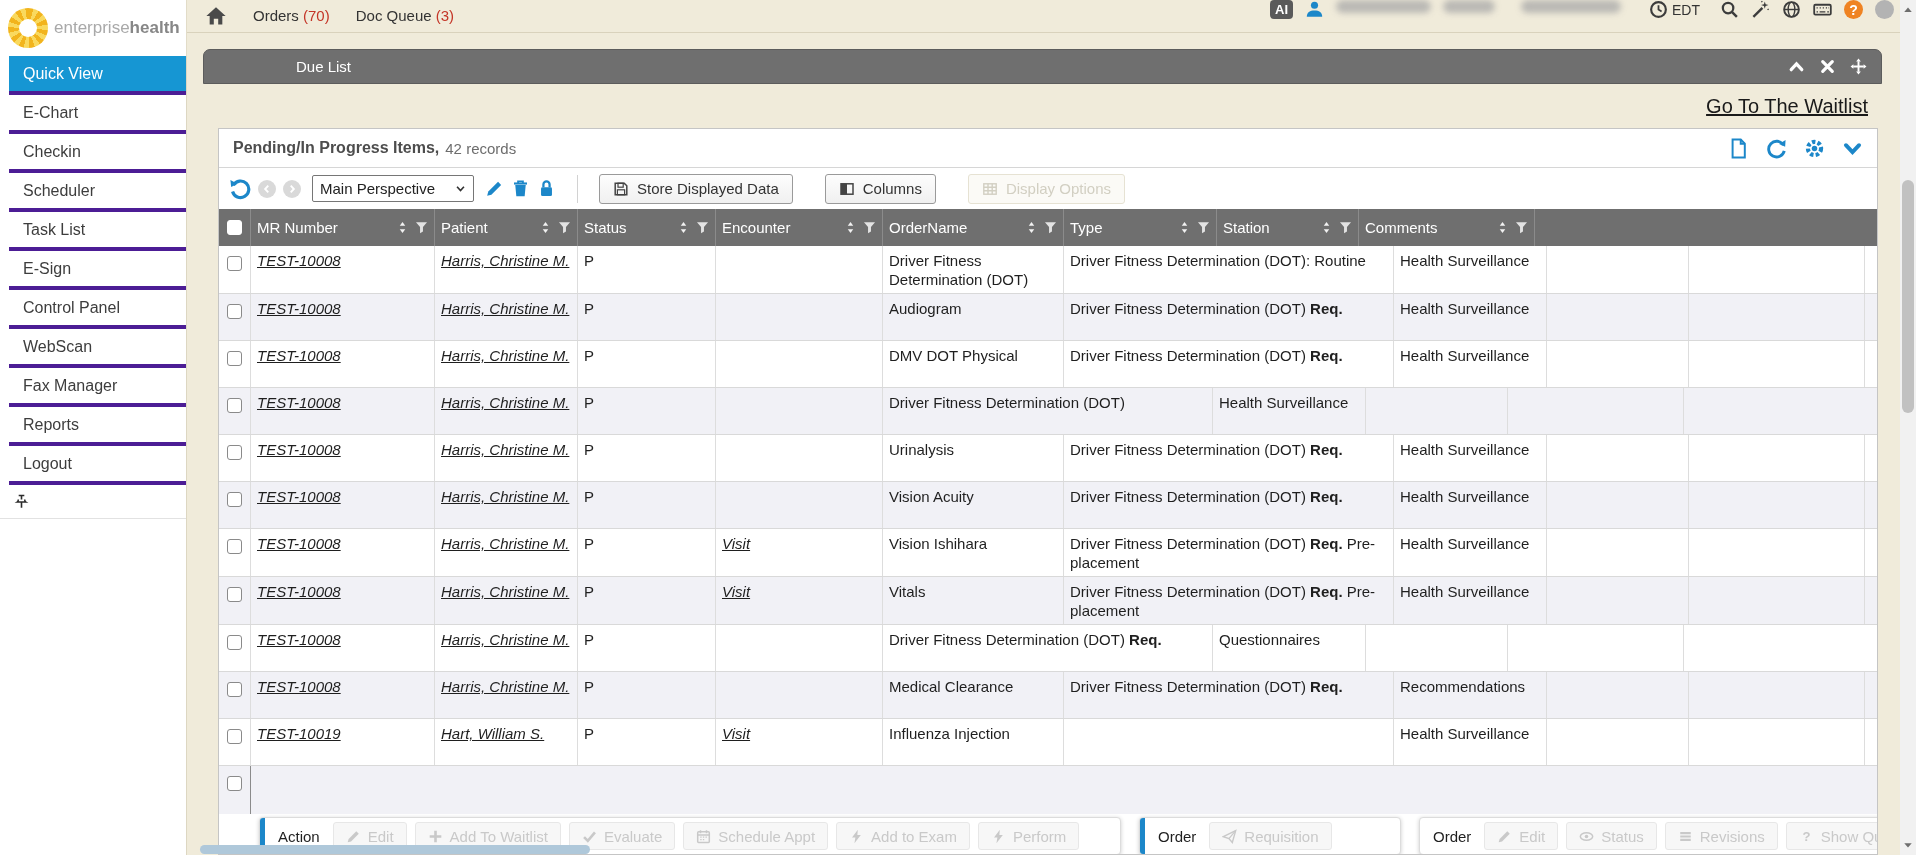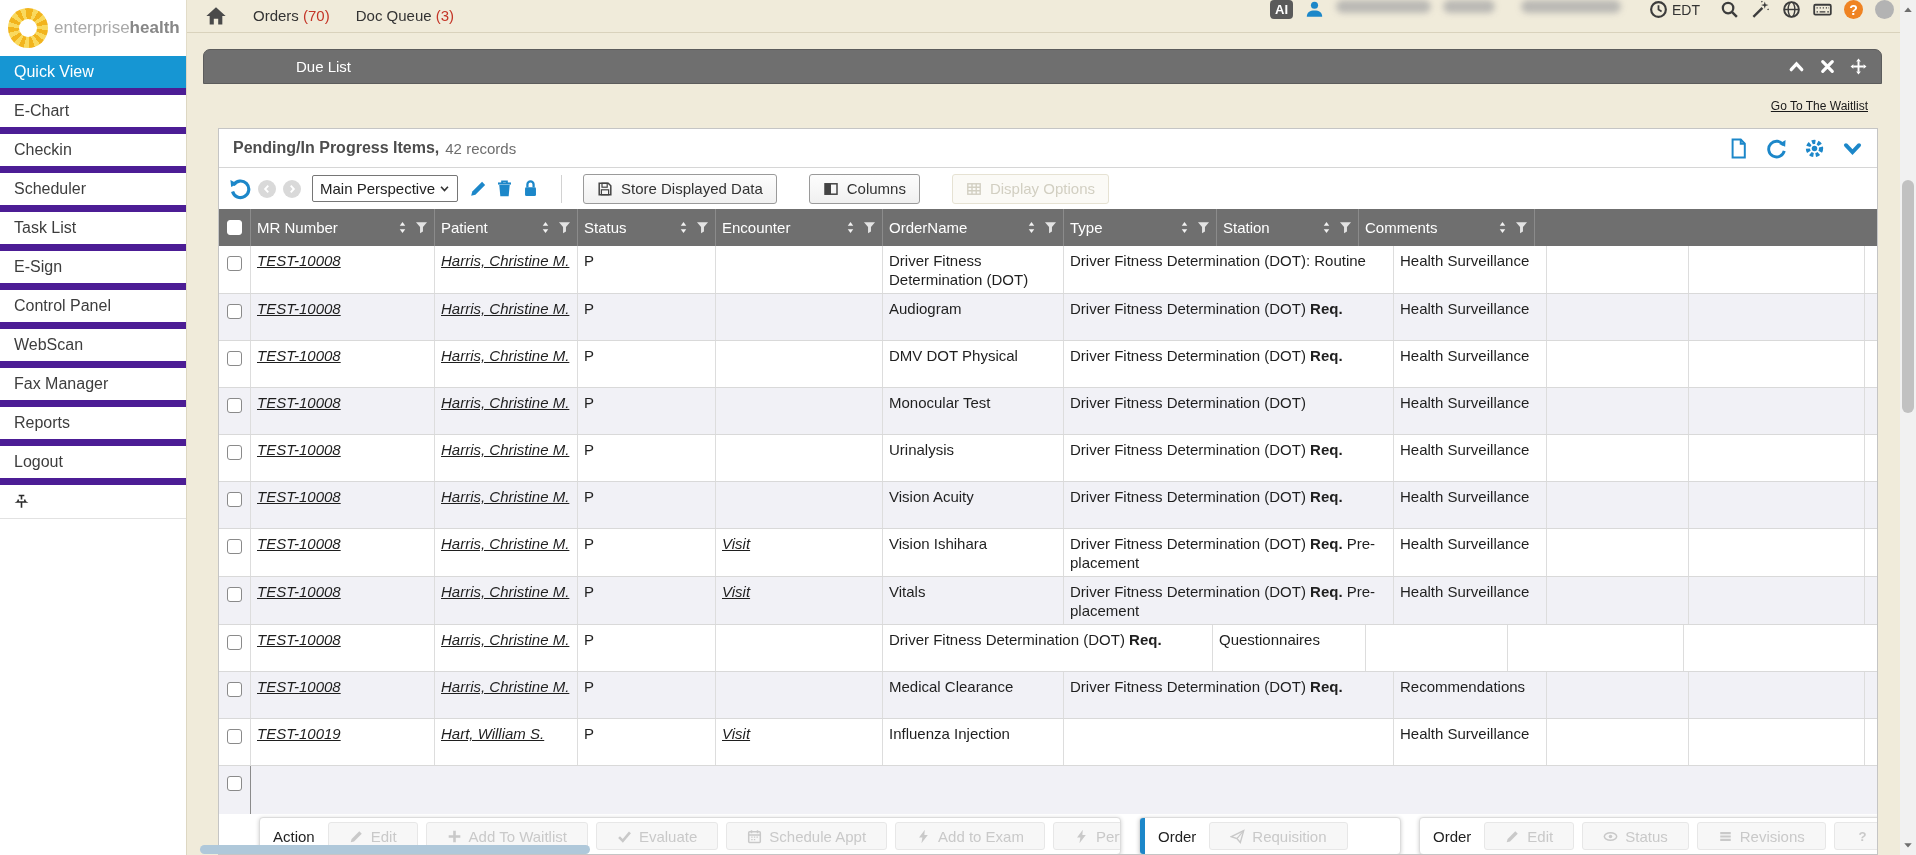--- a/index.html
+++ b/index.html
@@ -22,54 +22,54 @@
   .avatar-dot { width:19px; height:19px; border-radius:50%; background:#b3b3b3; }
 
   
   .logo-area { position:absolute; left:0; top:0; width:187px; height:56px; background:#fff; z-index:6; display:flex; align-items:center; border-right:1px solid #e2dcc8; }
   .sunburst { width:40px; height:40px; margin-left:8px; border-radius:50%; background:repeating-conic-gradient(#f2b41d 0 16deg, #f9d95e 16deg 32deg); position:relative; }
   .sunburst:after { content:""; position:absolute; left:11px; top:11px; width:18px; height:18px; border-radius:50%; background:#fff; }
   .wordmark { margin-left:6px; font-size:17px; }
   .wm-light { color:#a9a9a9; }
   .wm-bold { color:#878787; font-weight:bold; }
   .sidebar { position:absolute; left:0; top:56px; width:187px; height:799px; background:#fff; border-right:1px solid #ddd7c2; z-index:4; }
-  .side-item { height:39px; display:flex; align-items:center; padding-left:14px; font-size:16px; color:#3d3d3d; border-bottom:7px solid #4c1d95; cursor:pointer; background:#fff; }
+  .side-item { height:39px; display:flex; align-items:center; padding-left:14px; font-size:16px; color:#3d3d3d; border-bottom:4px solid #4c1d95; cursor:pointer; background:#fff;margin-left:9px; }
   .side-item.active { background:#1696d3; color:#fff; }
   .pin-row { height:34px; display:flex; align-items:center; padding-left:14px; border-bottom:1px solid #e2e2e2; }
   .pin-ico { width:15px; height:15px; color:#2b2b2b; }
 
   
   .vscroll { position:absolute; right:0; top:0; width:16px; height:855px; background:#f1f1f1; z-index:7; }
   .vs-arrow { position:absolute; left:3px; width:10px; height:10px; color:#6e6e6e; }
   .vs-thumb { position:absolute; left:2px; top:180px; width:12px; height:233px; background:#c1c1c1; border-radius:6px; }
   .hthumb { position:absolute; left:200px; bottom:1px; width:390px; height:9px; border-radius:5px; background:#afc8da; z-index:8; }
 
   
   .window { position:absolute; left:203px; top:49px; width:1679px; height:806px; }
   .titlebar { height:35px; background:#6f6f6f; border:1px solid #5c5c5c; border-radius:7px 7px 0 0; display:flex; align-items:center; color:#fff; }
   .win-title { margin-left:92px; font-size:15px; }
   .win-controls { margin-left:auto; margin-right:14px; display:flex; gap:14px; }
   .wc-ico { width:17px; height:17px; color:#fff; cursor:pointer; }
   .waitlist-row { height:44px; display:flex; align-items:center; justify-content:flex-end; padding-right:14px; }
-  .waitlist { font-size:12px; color:#1a1a1a; text-decoration:underline; cursor:pointer; }
+  .waitlist { font-size:20px; color:#1a1a1a; text-decoration:underline; cursor:pointer; }
 
   
   .panel { position:absolute; left:15px; top:79px; width:1660px; height:727px; background:#fff; border:1px solid #c5c5c5; overflow:hidden; }
   .phead { height:39px; display:flex; align-items:center; padding:0 14px; border-bottom:1px solid #d6d6d6; }
   .ptitle { font-size:16px; font-weight:bold; color:#4d4d4d; }
   .precords { font-size:15px; color:#6d6d6d; margin-left:6px; font-weight:normal; }
   .phead-icons { margin-left:auto; display:flex; gap:17px; }
   .pico { width:21px; height:21px; color:#1c87c9; cursor:pointer; }
 
   .toolbar { height:41px; display:flex; align-items:center; gap:7px; padding-left:10px; }
   .tb-ico { width:22px; height:22px; color:#1c87c9; cursor:pointer; }
   .tb-ico.sm { width:19px; height:19px; }
   .circ { width:18px; height:18px; border-radius:50%; background:#d9d9d9; color:#fff; display:flex; align-items:center; justify-content:center; cursor:default; }
   .circ svg { width:10px; height:10px; }
-  .selectbox { width:146px; height:27px; border:1px solid #767676; border-radius:2px; background:#fff; display:flex; align-items:center; padding:0 7px; font-size:15px; color:#222; cursor:pointer; margin:0 4px; }
+  .selectbox { width:162px; height:27px; border:1px solid #767676; border-radius:2px; background:#fff; display:flex; align-items:center; padding:0 7px; font-size:15px; color:#222; cursor:pointer; margin:0 4px; }
   .selectbox .chev { margin-left:auto; width:11px; height:11px; color:#333; }
   .tb-sep { width:1px; height:28px; background:#d2d2d2; margin:0 14px; }
   .btn { height:30px; display:inline-flex; align-items:center; gap:8px; padding:0 13px; background:linear-gradient(#fdfdfd,#f0f0f0); border:1px solid #9a9a9a; border-radius:3px; font-size:15px; color:#333; cursor:pointer; margin-right:32px; }
   .btn .bico { width:16px; height:16px; color:#444; }
   .btn.disabled { background:#fbfaf6; border-color:#e6e2d3; color:#d2cfc2; cursor:default; }
   .btn.disabled .bico { color:#d2cfc2; }
 
   
   .thead { display:flex; background:#6f6f6f; height:37px; }
   .hcell { display:flex; align-items:center; color:#fff; font-size:15px; padding:0 6px; border-right:1px solid #8b8b8b; overflow:hidden; }
@@ -87,21 +87,21 @@
   .tcell { font-size:15px; color:#1f1f1f; padding:5px 6px 4px 6px; border-right:1px solid #ddd; line-height:19px; overflow:hidden; }
   .link { color:#1f1f1f; text-decoration:underline; cursor:pointer;font-style:italic; }
   .w-mr{width:184px;} .w-pat{width:143px;} .w-sta{width:138px;} .w-enc{width:167px;} .w-ord{width:181px;} .w-pan{width:330px;} .w-typ{width:153px;} .w-stn{width:142px;} .w-com{width:176px;} .w-fill{flex:1; border-right:none;}
   .thead .w-fill { border-right:none; }
 
   
   .cards { position:absolute; left:0; top:688px; width:1660px; height:39px; }
   .card { position:absolute; top:0; height:38px; background:#fff; border:1px solid #dcdcdc; border-radius:4px; box-shadow:0 1px 4px rgba(0,0,0,.2); display:flex; align-items:center; overflow:hidden; }
   .accent { width:5px; align-self:stretch; background:#1c87c9; }
   .clabel { font-size:15px; color:#1f1f1f; padding:0 13px; white-space:nowrap; }
-  .abtn { height:28px; display:inline-flex; align-items:center; gap:7px; padding:0 20px; margin-right:8px; background:#f7f7f7; border:1px solid #e7e7e7; border-radius:3px; font-size:15px; color:#c9c9c9; white-space:nowrap; cursor:default; }
+  .abtn { height:28px; display:inline-flex; align-items:center; gap:7px; padding:0 12px; margin-right:8px; background:#f7f7f7; border:1px solid #e7e7e7; border-radius:3px; font-size:15px; color:#c9c9c9; white-space:nowrap; cursor:default; }
   .abtn .aico { width:15px; height:15px; color:#c9c9c9; flex:none; display:flex; }
   .icon svg, .aico svg, .bico svg, .tico svg, .tb-ico svg, .pico svg, .wc-ico svg, .sort-ico svg, .fun-ico svg, .home-btn svg, .pin-ico svg, .vs-arrow svg, .chev svg { width:100%; height:100%; display:block; }
   .bold { font-weight:bold; }
 </style>
 </head>
 <body>
 
 <div class="screen">
 
   <div class="topbar">
@@ -491,21 +491,20 @@
             <span class="tcell w-fill"></span>
           </div>
           <div class="trow alt">
             <span class="cbcell" style="border-right:1px solid #ddd">
               <span class="cb"></span>
             </span>
             <span class="tcell w-mr"><span class="link">TEST-10008</span></span>
             <span class="tcell w-pat"><span class="link">Harris, Christine M.</span></span>
             <span class="tcell w-sta">P</span>
             <span class="tcell w-enc"></span>
-            <span class="tcell w-ord">Monocular Test</span>
             <span class="tcell w-pan"><span>Driver Fitness Determination (DOT)</span></span>
             <span class="tcell w-typ">Health Surveillance</span>
             <span class="tcell w-stn"></span>
             <span class="tcell w-com"></span>
             <span class="tcell w-fill"></span>
           </div>
           <div class="trow">
             <span class="cbcell" style="border-right:1px solid #ddd">
               <span class="cb"></span>
             </span>

